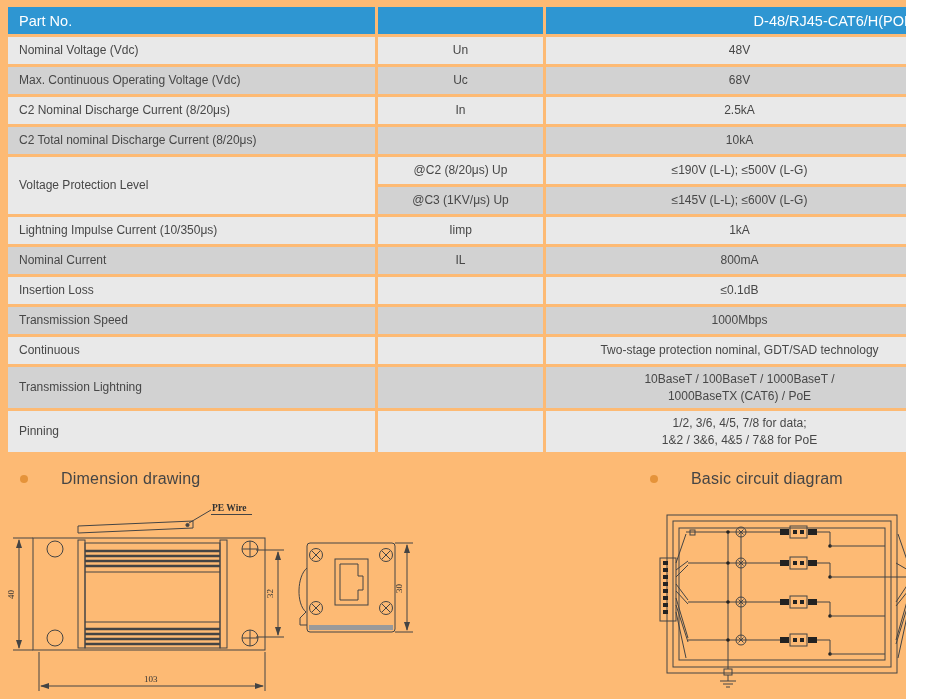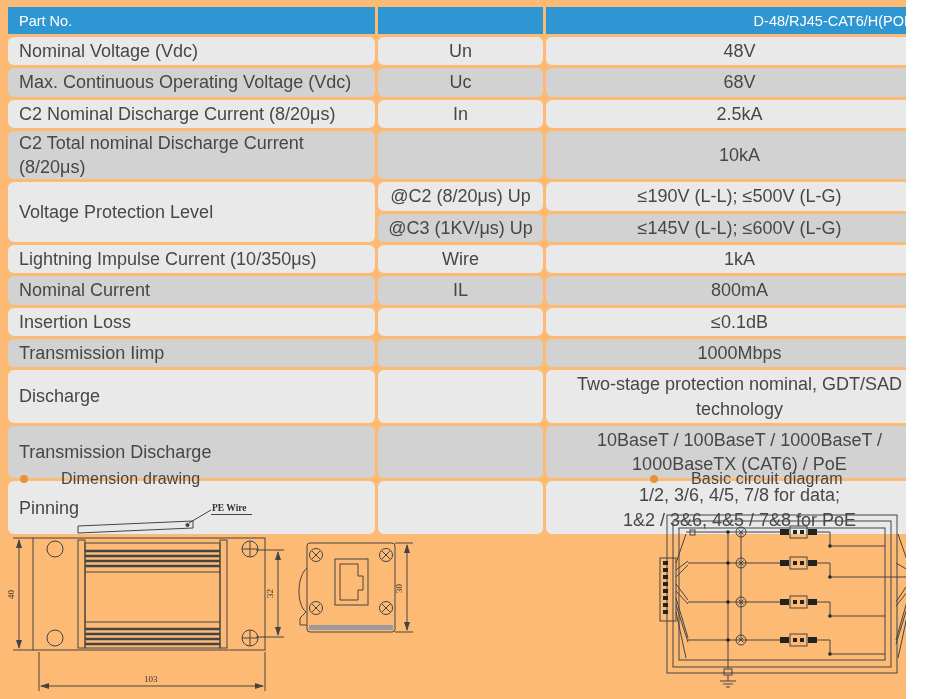--- a/index.html
+++ b/index.html
@@ -17,22 +17,22 @@
   table.spec col.c1 { width:367px; }
   table.spec col.c2 { width:165px; }
   table.spec col.c3 { width:387px; }
   table.spec th {
     background:#2E96D2; color:#fff; font-weight:normal; font-size:14.5px;
     height:27px; vertical-align:middle;
   }
   table.spec th.left { text-align:left; padding-left:11px; }
   table.spec th.center { text-align:right; }
   table.spec td {
-    font-size:18px; color:#474747; height:27px; vertical-align:middle;
-    white-space:pre-line; line-height:1.35;border-radius:6px;
+    font-size:12px; color:#474747; height:27px; vertical-align:middle;
+    white-space:pre-line; line-height:1.35;
   }
   table.spec td.param { text-align:left; padding-left:11px; }
   table.spec td.sym, table.spec td.val { text-align:center; padding:2px 0; }
   tr.light td { background:#E9E9E9; }
   tr.dark td  { background:#D2D2D2; }
   td.merged   { background:#E9E9E9 !important; }
   tr.tall td  { height:41px; }
   
   .section-title { position:absolute; top:470px; display:flex; align-items:center; }
   .section-title .bullet {
@@ -91,45 +91,45 @@
       <td class="param merged" rowspan="2">Voltage Protection Level</td>
       <td class="sym">@C2 (8/20μs) Up</td>
       <td class="val">≤190V (L-L);  ≤500V (L-G)</td>
     </tr>
     <tr class="dark">
       <td class="sym">@C3 (1KV/μs) Up</td>
       <td class="val">≤145V (L-L);  ≤600V (L-G)</td>
     </tr>
     <tr class="light">
       <td class="param">Lightning Impulse Current (10/350μs)</td>
-      <td class="sym">Wire</td>
+      <td class="sym">Iimp</td>
       <td class="val">1kA</td>
     </tr>
     <tr class="dark">
       <td class="param">Nominal Current</td>
       <td class="sym">IL</td>
       <td class="val">800mA</td>
     </tr>
     <tr class="light">
       <td class="param">Insertion Loss</td>
       <td class="sym"></td>
       <td class="val">≤0.1dB</td>
     </tr>
     <tr class="dark">
-      <td class="param">Transmission Iimp</td>
+      <td class="param">Transmission Speed</td>
       <td class="sym"></td>
       <td class="val">1000Mbps</td>
     </tr>
     <tr class="light">
-      <td class="param">Discharge</td>
+      <td class="param">Continuous</td>
       <td class="sym"></td>
       <td class="val">Two-stage protection nominal, GDT/SAD technology</td>
     </tr>
     <tr class="dark tall">
-      <td class="param">Transmission Discharge</td>
+      <td class="param">Transmission Lightning</td>
       <td class="sym"></td>
       <td class="val">10BaseT / 100BaseT / 1000BaseT /
 1000BaseTX (CAT6) / PoE</td>
     </tr>
     <tr class="light tall">
       <td class="param">Pinning</td>
       <td class="sym"></td>
       <td class="val">1/2, 3/6, 4/5, 7/8 for data;
 1&amp;2 / 3&amp;6, 4&amp;5 / 7&amp;8 for PoE</td>
     </tr>

